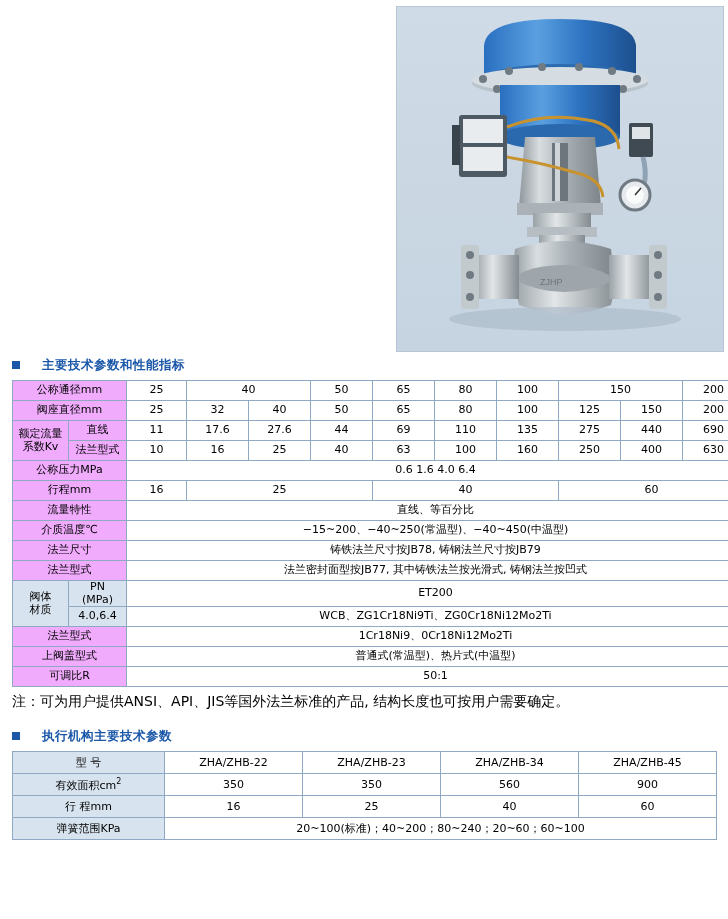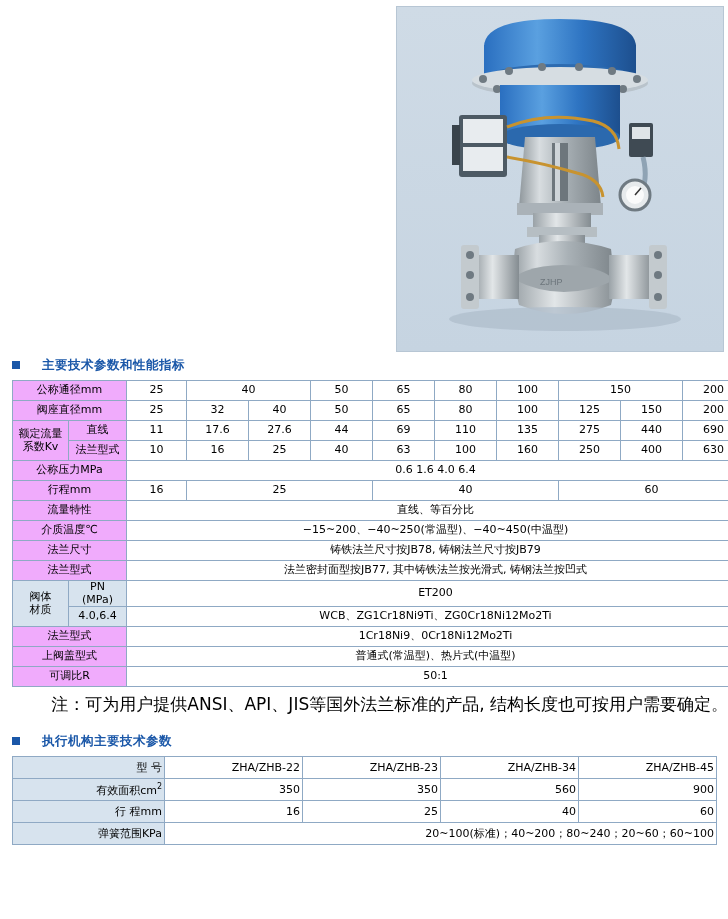--- a/index.html
+++ b/index.html
@@ -79,36 +79,35 @@
     background: #f0abfc;
     font-size: 11px;
     white-space: nowrap;
   }
   td.rowhead-narrow {
     background: #d7e3ee;
     font-size: 10px;
   }
   .note {
     margin: 6px 0 0 12px;
-    font-size: 17px;
+    font-size: 14px;
     color: #000;
-    text-align: right;
   }
   .gap { height: 16px; }
 
   table.actuator {
     border-collapse: collapse;
     margin-left: 12px;
     width: 704px;
     table-layout: fixed;
   }
   table.actuator td {
     border: 1px solid #8fa9c4;
     height: 21px;
-    text-align: right;
+    text-align: center;
     vertical-align: middle;
     font-size: 11px;
     padding: 0 2px;
     font-weight: normal;
   }
   table.actuator td.rowhead {
     background: #d7e3ee;
   }
   .sup { font-size: 8px; vertical-align: super; }
 </style>

